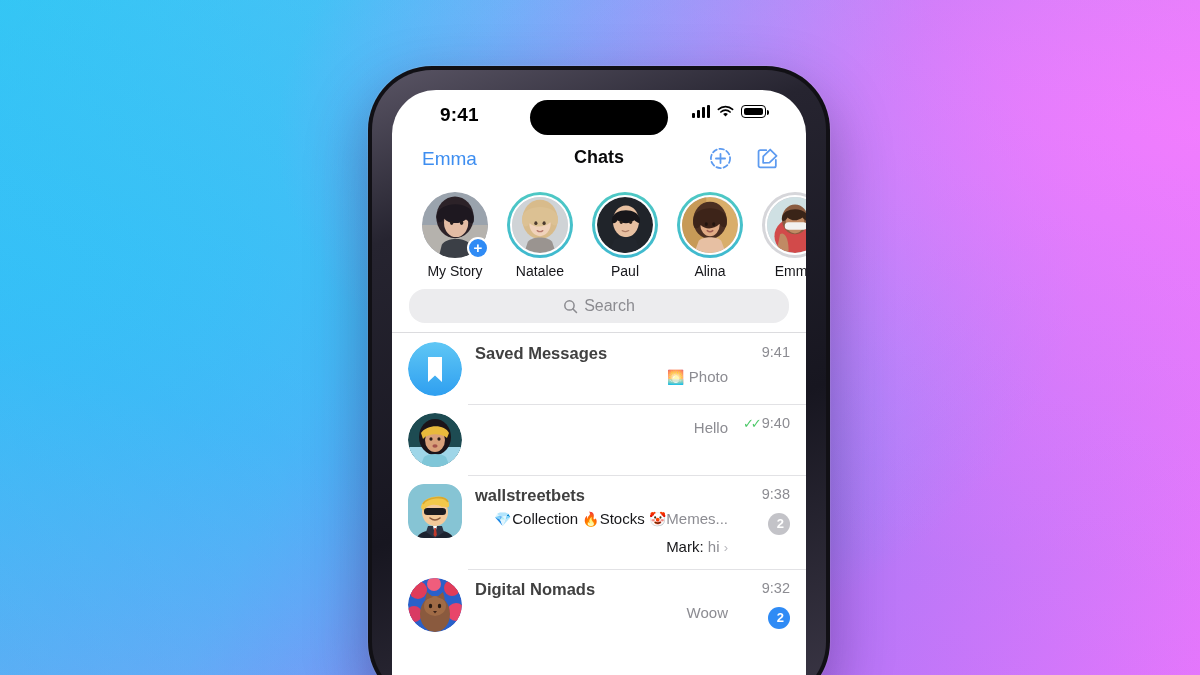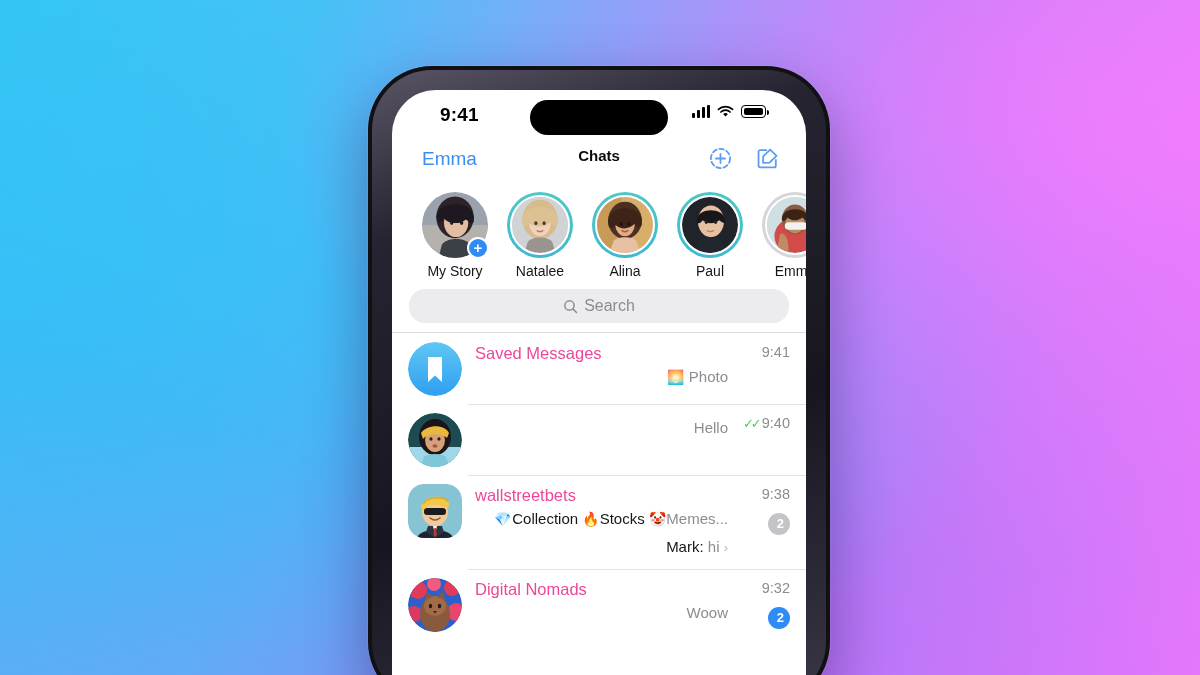--- a/index.html
+++ b/index.html
@@ -56,21 +56,21 @@
   .bars i:nth-child(1){height:5px} .bars i:nth-child(2){height:8px}
   .bars i:nth-child(3){height:11px} .bars i:nth-child(4){height:13px}
   .battery{ width:25px; height:13px; border:1.6px solid #000; border-radius:4px; padding:1.6px; position:relative;}
   .battery::after{content:"";position:absolute;right:-4px;top:4px;width:2px;height:5px;background:#000;border-radius:0 2px 2px 0;}
   .battery span{ display:block; height:100%; background:#000; border-radius:2px; }
 
   
   #navbar{ position:relative; height:42px; }
   #edit-btn{ position:absolute; left:30px; top:6px; font-size:19px; color:#3e8ef0; }
   #nav-title{ position:absolute; left:50%; transform:translateX(-50%); top:5px;
-              font-size:15px; font-weight:bold; color:#0b0b0c; }
+              font-size:18px; font-weight:bold; color:#0b0b0c; }
   #nav-actions{ position:absolute; right:26px; top:4px; display:flex; gap:22px; align-items:center; }
   .nav-ico{ width:25px; height:25px; color:#5d9bf0; }
 
   
   #stories{ display:flex; gap:19px; padding:8px 0 4px 30px; }
   .story{ width:66px; flex:0 0 auto; text-align:center; }
   .ring{ width:66px; height:66px; border-radius:50%; padding:3px; position:relative;}
   .ring.active{ background:linear-gradient(180deg,#4ec8c4,#3fb9cf); }
   .ring.seen{ background:#d6d6da; }
   .ring.none{ background:transparent; padding:0; }
@@ -96,21 +96,21 @@
   
   .row{ display:flex; padding:9px 16px 8px 16px; position:relative; }
   .row + .row::before{
     content:""; position:absolute; left:76px; right:0; top:0; height:1px; background:#e2e2e5;
   }
   .av{ width:54px; height:54px; flex:0 0 auto; margin-right:13px; overflow:hidden; }
   .av.circle{ border-radius:50%; }
   .av.squircle{ border-radius:16px; }
   .av svg{ display:block; width:100%; height:100%; }
   .rc{ flex:1; min-width:0; padding-top:1px; }
-  .rtitle{ font-size:16.5px; font-weight:normal; color:#ec4899; line-height:20px; }
+  .rtitle{ font-size:16.5px; font-weight:bold; color:#404040; line-height:20px; }
   .rsub{ font-size:15px; color:#8c8c92; line-height:27px; white-space:nowrap; overflow:hidden;text-align:right; }
   .rsub .dark{ color:#17171a; }
   .rsub .emo{ font-size:14px; }
   .rsub .chev{ color:#b9b9bf; font-size:13px; }
   .rmeta{ flex:0 0 auto; text-align:right; padding-top:2px; width:62px; }
   .rtime{ font-size:14.5px; color:#8c8c92; white-space:nowrap; }
   .ticks{ color:#4ec96a; font-size:13px; margin-right:3px; letter-spacing:-3px; }
   .badge{
     display:inline-block; min-width:22px; height:22px; border-radius:11px; margin-top:11px;
     font-size:13px; font-weight:bold; line-height:22px; color:#fff; padding:0 6px;
@@ -207,20 +207,44 @@
                 <path d="M11 22c2-15 36-15 38 0 1 12-5 9-8 5-6 6-17 6-22 1-3 5-9 6-8-6z" fill="#dcc193"></path>
                 <ellipse cx="25.6" cy="28" rx="1.7" ry="2" fill="#4a3a2e"></ellipse>
                 <ellipse cx="34.4" cy="28" rx="1.7" ry="2" fill="#4a3a2e"></ellipse>
                 <path d="M27 36q3 2.2 6 0" stroke="#b5776b" stroke-width="1.4" fill="none" stroke-linecap="round"></path>
                 <path d="M17 48c5-6 21-6 26 0l4 12H13z" fill="#9a9490"></path>
               </g>
             </svg>
           </div>
         </div>
         <div class="story-name">Natalee</div>
+      </div>
+
+      <div class="story">
+        <div class="ring active">
+          <div class="ph">
+            <svg viewBox="0 0 60 60">
+              <defs>
+                  <clipPath id="c3">
+                    <circle cx="30" cy="30" r="30"></circle>
+                  </clipPath>
+                </defs>
+              <g clip-path="url(#c3)">
+                <rect width="60" height="60" fill="#20242a"></rect>
+                <ellipse cx="31" cy="26" rx="14" ry="17" fill="#e7c0a1"></ellipse>
+                <path d="M16 24c2-13 28-13 30 0 1 7-3 3-6 1-5 4-13 4-18 0-2 4-7 5-6-1z" fill="#17161a"></path>
+                <ellipse cx="26" cy="27" rx="1.6" ry="1.9" fill="#2b2119"></ellipse>
+                <ellipse cx="36" cy="27" rx="1.6" ry="1.9" fill="#2b2119"></ellipse>
+                <path d="M27 36q4 2 7 0" stroke="#b07f67" stroke-width="1.3" fill="none" stroke-linecap="round"></path>
+                <path d="M18 46c4-4 20-4 24 0l5 14H13z" fill="#22262d"></path>
+              </g>
+            </svg>
+          </div>
+        </div>
+        <div class="story-name">Paul</div>
       </div>
 
       <div class="story">
         <div class="ring active">
           <div class="ph">
             <svg viewBox="0 0 60 60">
               <defs>
                   <clipPath id="c2">
                     <circle cx="30" cy="30" r="30"></circle>
                   </clipPath>
@@ -233,44 +257,20 @@
                 <path d="M12 24c2-16 34-16 36 0 1 13-5 8-8 5-6 6-15 6-20 1-3 5-9 6-8-6z" fill="#3d2419"></path>
                 <ellipse cx="26" cy="29" rx="1.7" ry="2" fill="#23150f"></ellipse>
                 <ellipse cx="34" cy="29" rx="1.7" ry="2" fill="#23150f"></ellipse>
                 <path d="M27 36q3 2.5 6 0" stroke="#9e5a4e" stroke-width="1.5" fill="none" stroke-linecap="round"></path>
                 <path d="M18 47c4-5 20-5 24 0l5 13H13z" fill="#e7c0a3"></path>
               </g>
             </svg>
           </div>
         </div>
         <div class="story-name">Alina</div>
-      </div>
-
-      <div class="story">
-        <div class="ring active">
-          <div class="ph">
-            <svg viewBox="0 0 60 60">
-              <defs>
-                  <clipPath id="c3">
-                    <circle cx="30" cy="30" r="30"></circle>
-                  </clipPath>
-                </defs>
-              <g clip-path="url(#c3)">
-                <rect width="60" height="60" fill="#20242a"></rect>
-                <ellipse cx="31" cy="26" rx="14" ry="17" fill="#e7c0a1"></ellipse>
-                <path d="M16 24c2-13 28-13 30 0 1 7-3 3-6 1-5 4-13 4-18 0-2 4-7 5-6-1z" fill="#17161a"></path>
-                <ellipse cx="26" cy="27" rx="1.6" ry="1.9" fill="#2b2119"></ellipse>
-                <ellipse cx="36" cy="27" rx="1.6" ry="1.9" fill="#2b2119"></ellipse>
-                <path d="M27 36q4 2 7 0" stroke="#b07f67" stroke-width="1.3" fill="none" stroke-linecap="round"></path>
-                <path d="M18 46c4-4 20-4 24 0l5 14H13z" fill="#22262d"></path>
-              </g>
-            </svg>
-          </div>
-        </div>
-        <div class="story-name">Paul</div>
       </div>
 
       <div class="story">
         <div class="ring seen">
           <div class="ph">
             <svg viewBox="0 0 60 60">
               <defs>
                   <clipPath id="c4">
                     <circle cx="30" cy="30" r="30"></circle>
                   </clipPath>

